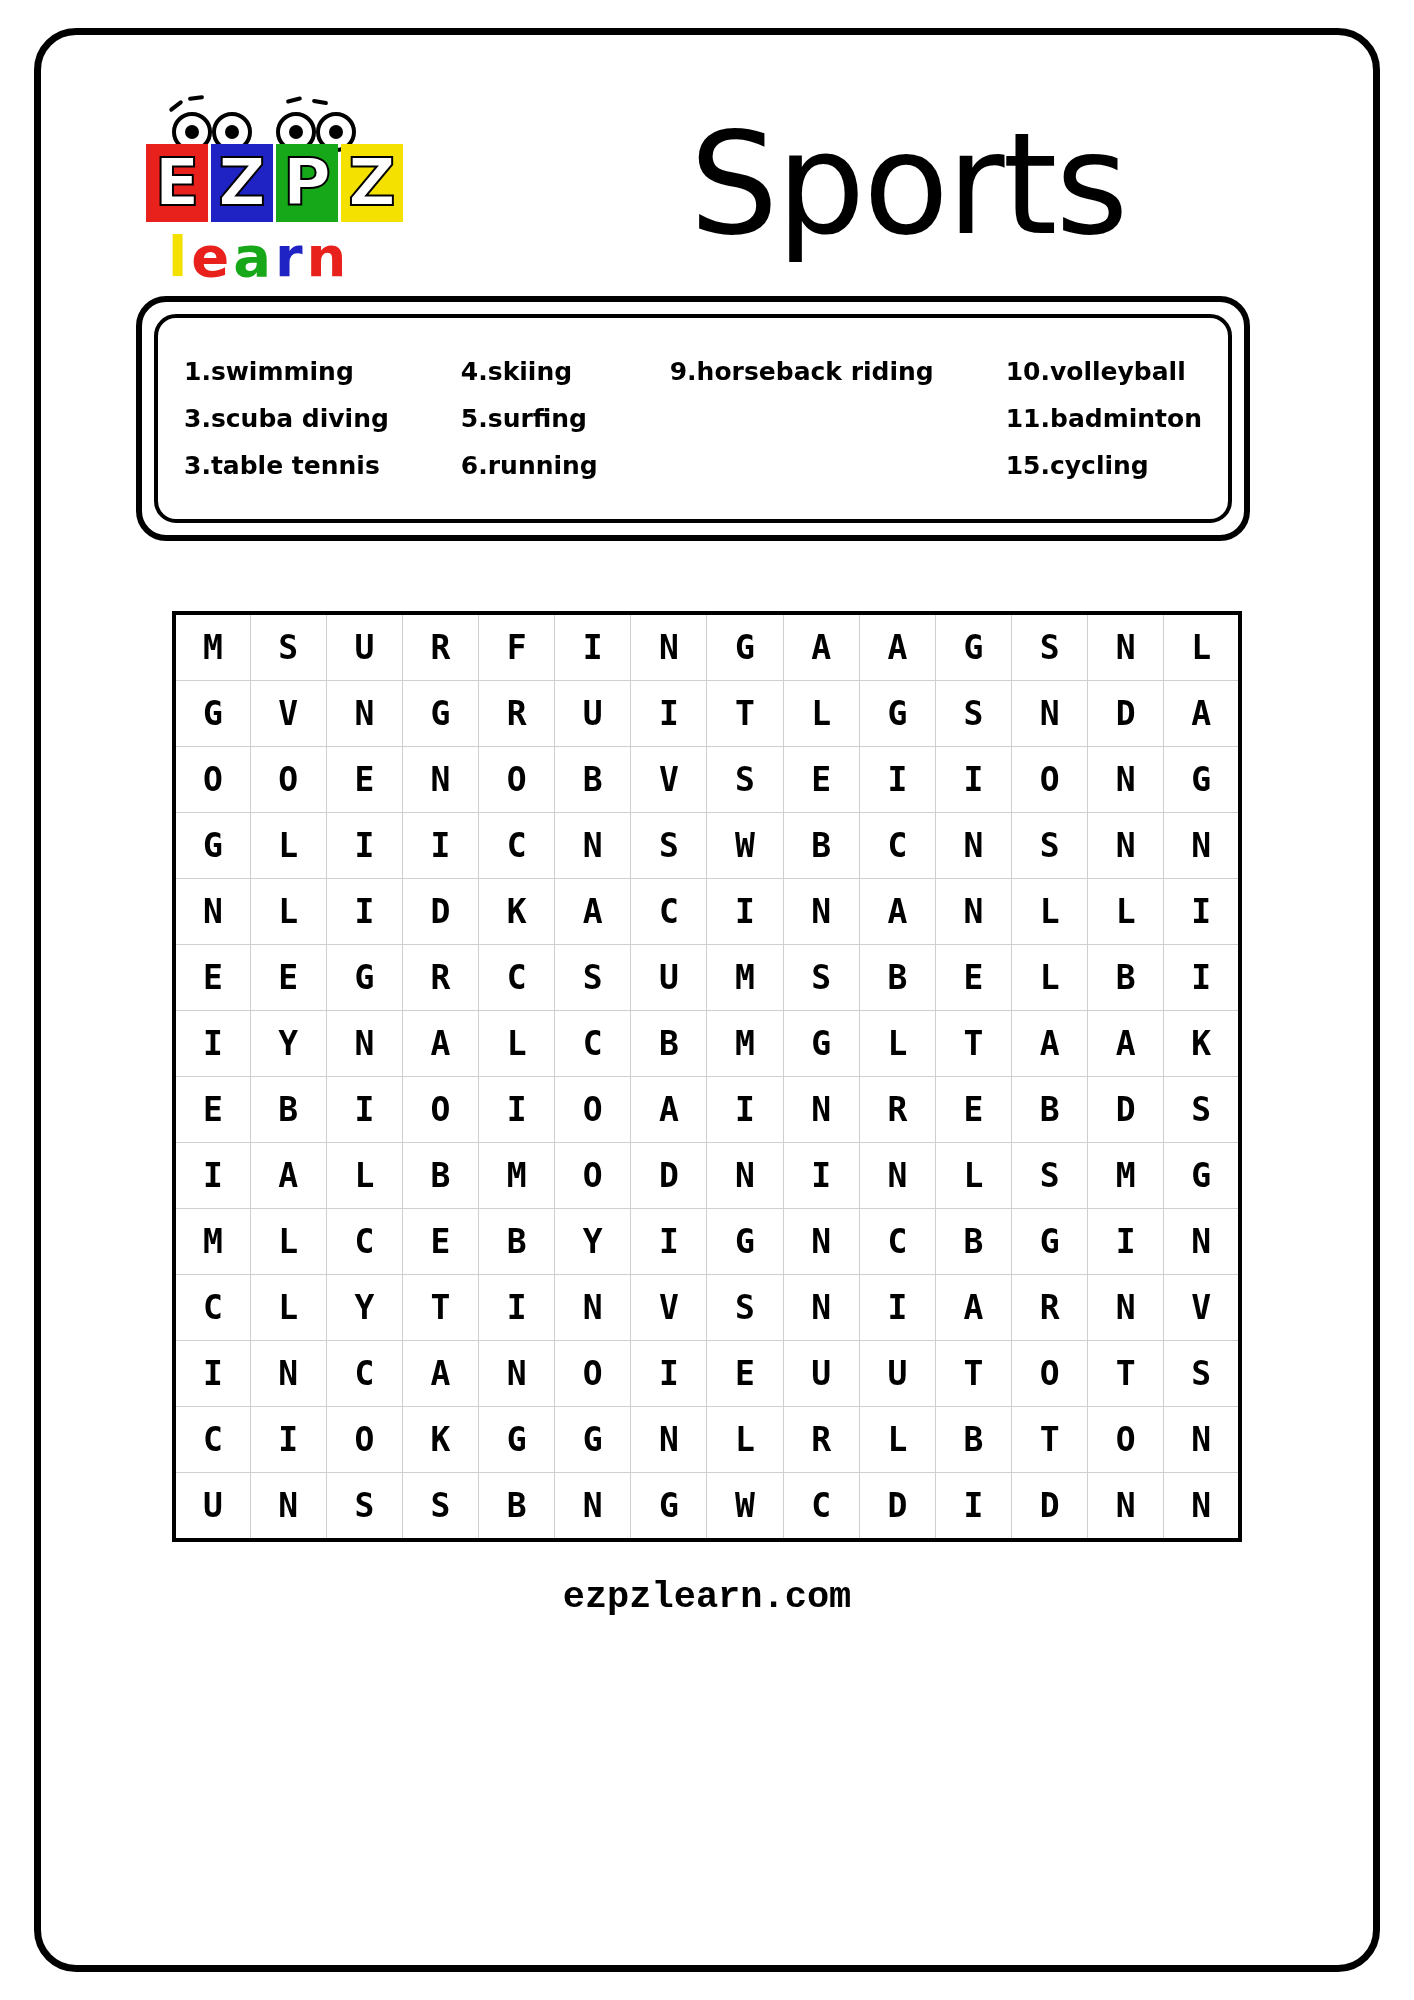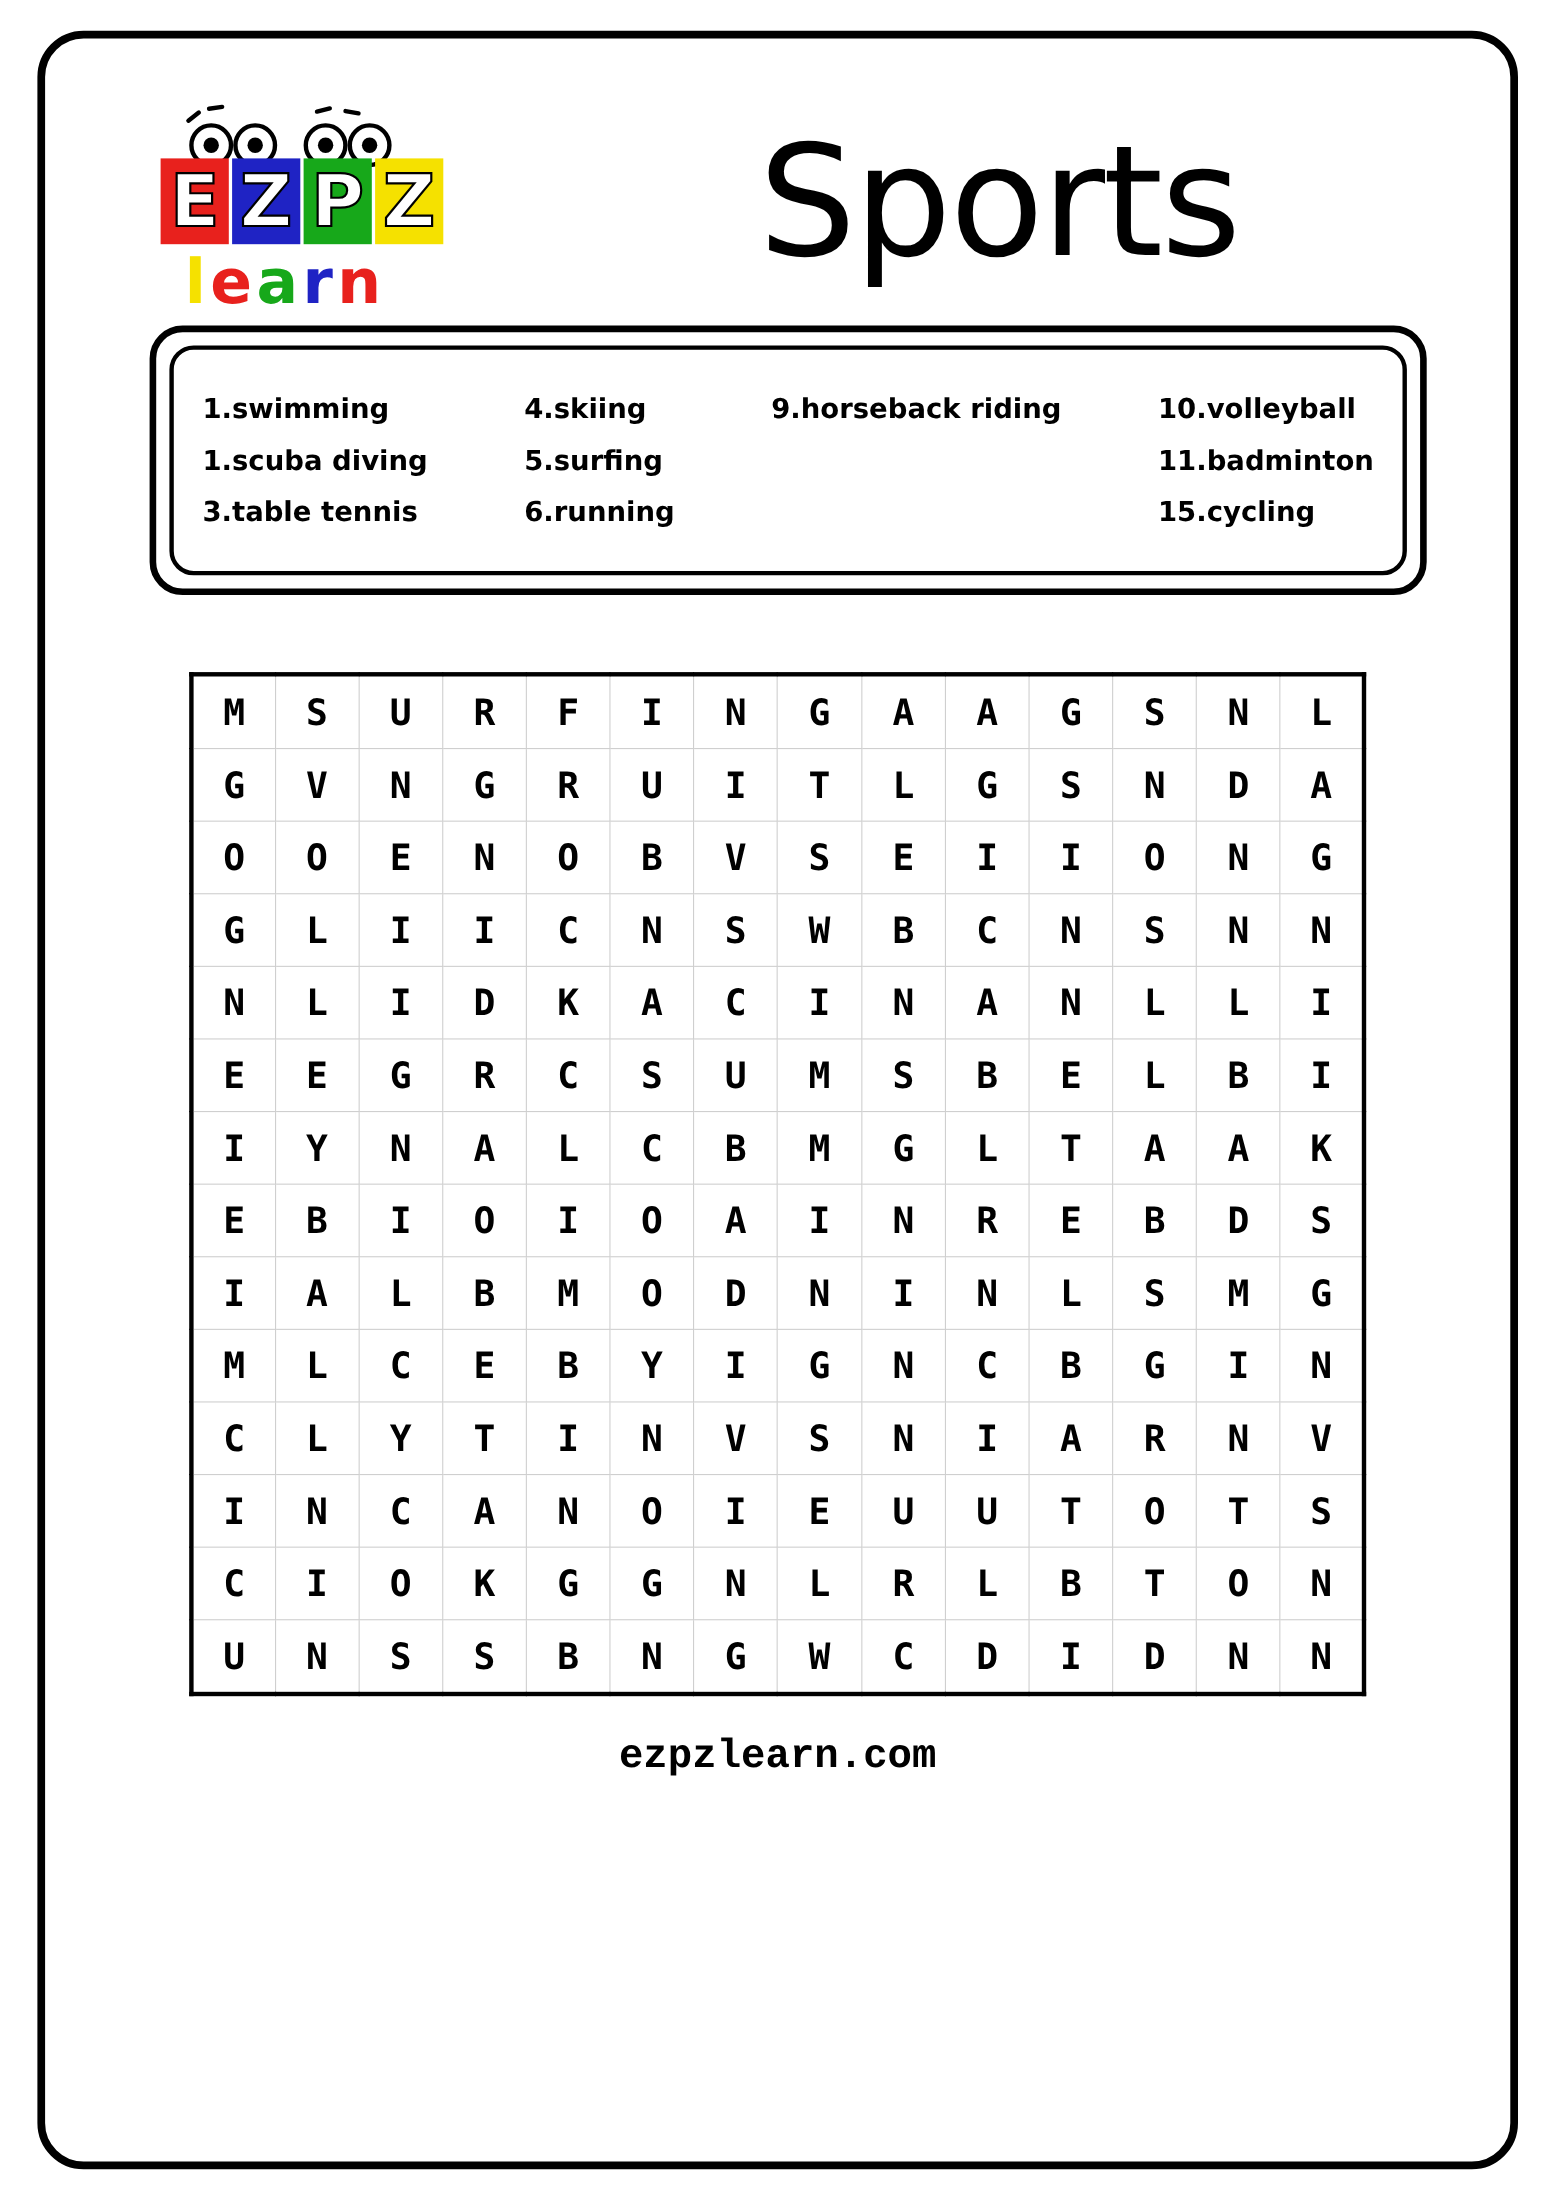--- a/index.html
+++ b/index.html
@@ -152,21 +152,21 @@
     font-family: "DejaVu Sans", sans-serif;
     font-weight: normal;
     font-size: 140px;
     line-height: 150px;
     letter-spacing: -2px;
     color: #000;
   }
 
   
   .wordbox-outer {
-    margin: 12px 29px 0 48px;
+    margin: 12px 76px 0 48px;
     border: 6px solid #000;
     border-radius: 30px;
     padding: 12px;
     box-sizing: border-box;
   }
   .wordbox-inner {
     border: 4px solid #000;
     border-radius: 22px;
     padding: 30px 26px 30px 26px;
     box-sizing: border-box;
@@ -262,21 +262,21 @@
 
       <div class="title">Sports</div>
     </div>
 
     <div class="wordbox-outer">
       <div class="wordbox-inner">
         <div class="word-columns">
 
           <div class="word-col">
             <div class="word-item">1.swimming</div>
-            <div class="word-item">1.scuba diving</div>
+            <div class="word-item">3.scuba diving</div>
             <div class="word-item">3.table tennis</div>
           </div>
 
           <div class="word-col">
             <div class="word-item">4.skiing</div>
             <div class="word-item">5.surfing</div>
             <div class="word-item">6.running</div>
           </div>
 
           <div class="word-col">

